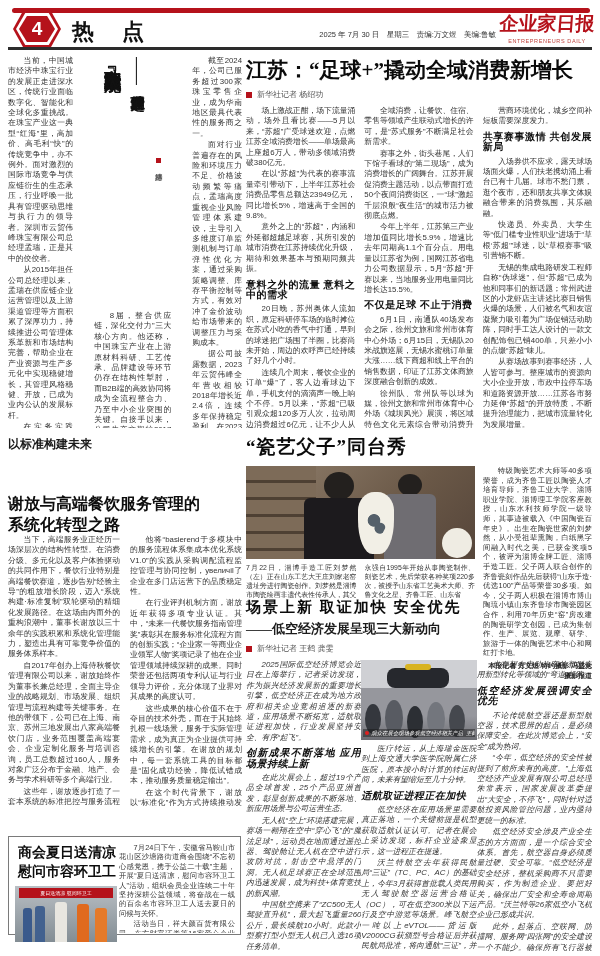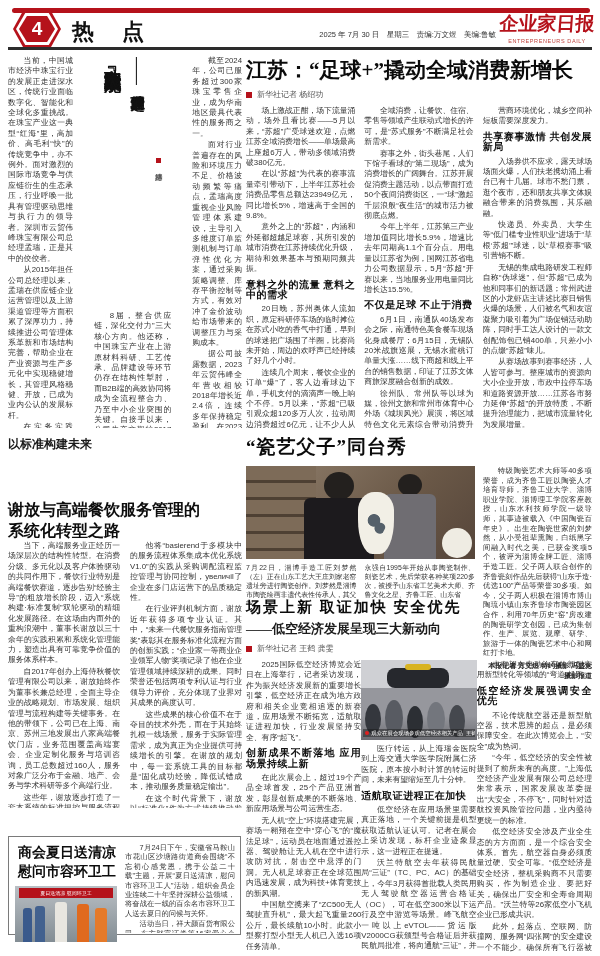--- a/index.html
+++ b/index.html
@@ -34,29 +34,29 @@
   .v-head{height:252px;display:flex;flex-direction:row;justify-content:center;gap:7px;}
   .v-main{writing-mode:vertical-rl;font-size:17px;font-weight:900;color:#111;letter-spacing:.5px;line-height:20px;
           font-family:"Liberation Serif","DejaVu Serif",serif;}
   .v-sub{writing-mode:vertical-rl;font-size:14px;font-weight:900;color:#111;line-height:17px;margin-top:1px;
          font-family:"Liberation Serif","DejaVu Serif",serif;}
   .v-byline{writing-mode:vertical-rl;font-size:7.5px;color:#555;margin-top:102px;display:flex;align-items:center;}
   .v-byline .sq{width:5px;height:5px;margin:0 0 4px 0;}
   .la-mid-text{flex:1;overflow:hidden;margin-top:3px;}
   
   #xiefang{position:absolute;left:8px;top:436px;width:234px;height:372px;display:flex;flex-direction:column;}
-  .xf-kicker{font-size:12px;font-weight:bold;color:#1a1a1a;margin-bottom:14px;}
+  .xf-kicker{font-size:12px;font-weight:bold;color:#1a1a1a;margin-bottom:8px;}
   .xf-title{font-size:16px;font-weight:900;line-height:21px;color:#0d0d0d;width:204px;
             font-family:"Liberation Serif","DejaVu Serif",serif;margin-top:32px;}
   .xf-byline{margin:5px 0 6px;}
   .xf-cols{display:flex;gap:10px;flex:1;overflow:hidden;}
   .xf-cols .col{flex:1;}
   
   #shanghui{position:absolute;left:8px;top:836px;width:233px;height:99px;border:1px solid #7a7a7a;
-            box-sizing:border-box;display:flex;gap:6px;padding:6px 5px 1px 6px;}
+            box-sizing:border-box;display:flex;padding:6px 5px 1px 6px;}
   .sh-left{width:104px;flex:0 0 auto;}
   .sh-title{font-size:14px;font-weight:900;line-height:19px;text-align:center;color:#0d0d0d;
             font-family:"Liberation Serif","DejaVu Serif",serif;}
   .sh-text{flex:1;font-size:7.3px;line-height:9.4px;}
   .weiwen-photo{position:relative;width:102px;height:56px;margin-top:5px;overflow:hidden;
                 background:linear-gradient(#b9bfc4,#838d94);}
   .weiwen-banner{position:absolute;top:2px;left:4px;right:4px;height:10px;background:#b5121b;color:#fff;
                  font-size:5px;line-height:10px;text-align:center;white-space:nowrap;overflow:hidden;}
   .figure{position:absolute;border-radius:3px 3px 0 0;}
   
@@ -87,21 +87,21 @@
   .cer-cap{flex:1;font-size:6.9px;line-height:9px;text-align:justify;color:#333;overflow:hidden;height:40px;}
   .cer-right{flex:1;display:flex;flex-direction:column;overflow:hidden;}
   .cer-right .col{flex:1;font-size:7.4px;line-height:9.6px;}
   .cer-credit{font-size:7px;font-weight:bold;text-align:right;margin-top:2px;}
   
   #lowalt{position:absolute;left:246px;top:598px;width:346px;height:354px;display:flex;flex-direction:column;}
   .lo-title{font-size:15px;font-weight:900;letter-spacing:2px;color:#0b0b0b;
             font-family:"Liberation Serif","DejaVu Serif",serif;}
   .lo-sub{font-size:13px;font-weight:900;color:#1c1c1c;margin-top:3px;font-family:"Liberation Serif","DejaVu Serif",serif;}
   .lo-byline{margin:5px 0 6px;}
-  .lo-cols{display:flex;flex:1;overflow:hidden;}
+  .lo-cols{display:flex;flex:1;overflow:hidden;font-style:italic;}
   .lo-cols .col{flex:1;}
   .evtol-photo{position:relative;width:100%;height:80px;overflow:hidden;margin-bottom:4px;
                background:linear-gradient(#cfd0d4 0 35%,#96979d 35% 70%,#6c6d73);}
   .aircraft{position:absolute;left:26px;top:8px;width:62px;height:20px;background:#26282d;border-radius:8px;}
   .aircraft-top{position:absolute;left:44px;top:4px;width:26px;height:6px;background:#d8b321;border-radius:3px;}
   .crowd-dot{position:absolute;border-radius:50%;}
   .evtol-cap{position:absolute;left:2px;right:2px;bottom:3px;background:rgba(20,20,20,.45);color:#fff;
              font-size:5.4px;line-height:8px;padding:0 2px;display:flex;align-items:center;white-space:nowrap;overflow:hidden;}
   .red-dot{display:inline-block;width:4px;height:4px;border-radius:50%;background:#e02020;margin-right:2px;flex:0 0 auto;}
   .evtol-credit{margin-left:auto;padding-left:3px;}
@@ -204,21 +204,21 @@
           <p>意外之上的“苏超”，内涵和外延都超越足球赛，其所引发的城市消费在江苏持续优化升级，期待和效果基本与预期同频共振。</p>
           <div class="col-subhead">意料之外的流量 意料之中的需求</div>
           <p>20日晚，苏州奥体人流如织，原定科研停车场的临时摊位在苏式小吃的香气中打通，早到的球迷把广场围了半圈，比赛尚未开始，周边的欢呼声已经持续了好几个小时。</p>
           <p>连续几个周末，餐饮企业的订单“爆”了，客人边看球边下单，手机支付的滴滴声一晚上响个不停。5月以来，“苏超”已吸引观众超120多万人次，拉动周边消费超过6亿元，让不少人从中受益。</p>
         </div>
       <div class="col">
           <p>全域消费，让餐饮、住宿、零售等领域产生联动式增长的许可，是“苏式服务”不断满足社会新需求。</p>
           <p>赛事之外，街头巷尾，人们下馆子看球的“第二现场”，成为消费增长的广阔舞台。江苏开展促消费主题活动，以点带面打造50个夜间消费街区，一“球”激起千层浪般“夜生活”的城市活力被彻底点燃。</p>
           <p>今年上半年，江苏第三产业增加值同比增长5.9%，增速比去年同期高1.1个百分点。用电量以江苏省为例，国网江苏省电力公司数据显示，5月“苏超”开赛以来，当地服务业用电量同比增长达15.5%。</p>
           <div class="col-subhead">不仅是足球 不止于消费</div>
-          <p>6月1日，南通队40场发布会之际，南通特色美食餐车现场化身成餐厅；6月15日，无锡队20米战旗巡展，无锡水蜜桃订单量大涨……线下商超和线上平台的销售数据，印证了江苏文体商旅深度融合创新的成效。</p>
+          <p>6月1日，南通队40场发布会之际，徐州文旅和常州市体育中心外场；6月15日，无锡队20米战旗巡展，无锡水蜜桃订单量大涨……线下商超和线上平台的销售数据，印证了江苏文体商旅深度融合创新的成效。</p>
           <p>徐州队、常州队等以球为媒，徐州文旅和常州市体育中心外场《城坝风光》展演，将区域特色文化元素综合带动消费升级；同时，江苏省文旅厅正在线上线下举办“跟着‘苏超’读江苏”活动，推动文体旅三产融合。</p>
         </div>
       <div class="col">
           <p>营商环境优化，城乡空间补短板需要深度发力。</p>
           <div class="col-subhead">共享赛事激情 共创发展新局</div>
           <p>入场券供不应求，露天球场场面火爆，人们扶老携幼涌上看台已有十几届。球市不愁门票，逛个夜市，还和朋友共享文体娱融合带来的消费氛围，其乐融融。</p>
           <p>快递员、外卖员、大学生等“低门槛专业性职业”进场于“草根‘苏超’”球迷，以“草根赛事”吸引营销不断。</p>
           <p>无锡的集成电路研发工程师自称“伪球迷”，但“苏超”已成为他和同事们的新话题；常州武进区的小龙虾店主讲述比赛日销售火爆的场景，人们被名气和友谊凝聚力吸引着为广场促销活动助阵，同时手工达人设计的一款文创配饰包已销400单，只差小小的点缀“苏超”味儿。</p>
           <p>从赛场故事到赛事经济，人人皆可参与。整座城市的资源向大小企业开放，市政中拉停车场和道路资源开放……江苏各市努力延伸“苏超”的开放特质，不断提升治理能力，把城市流量转化为发展增量。</p>
         </div>

